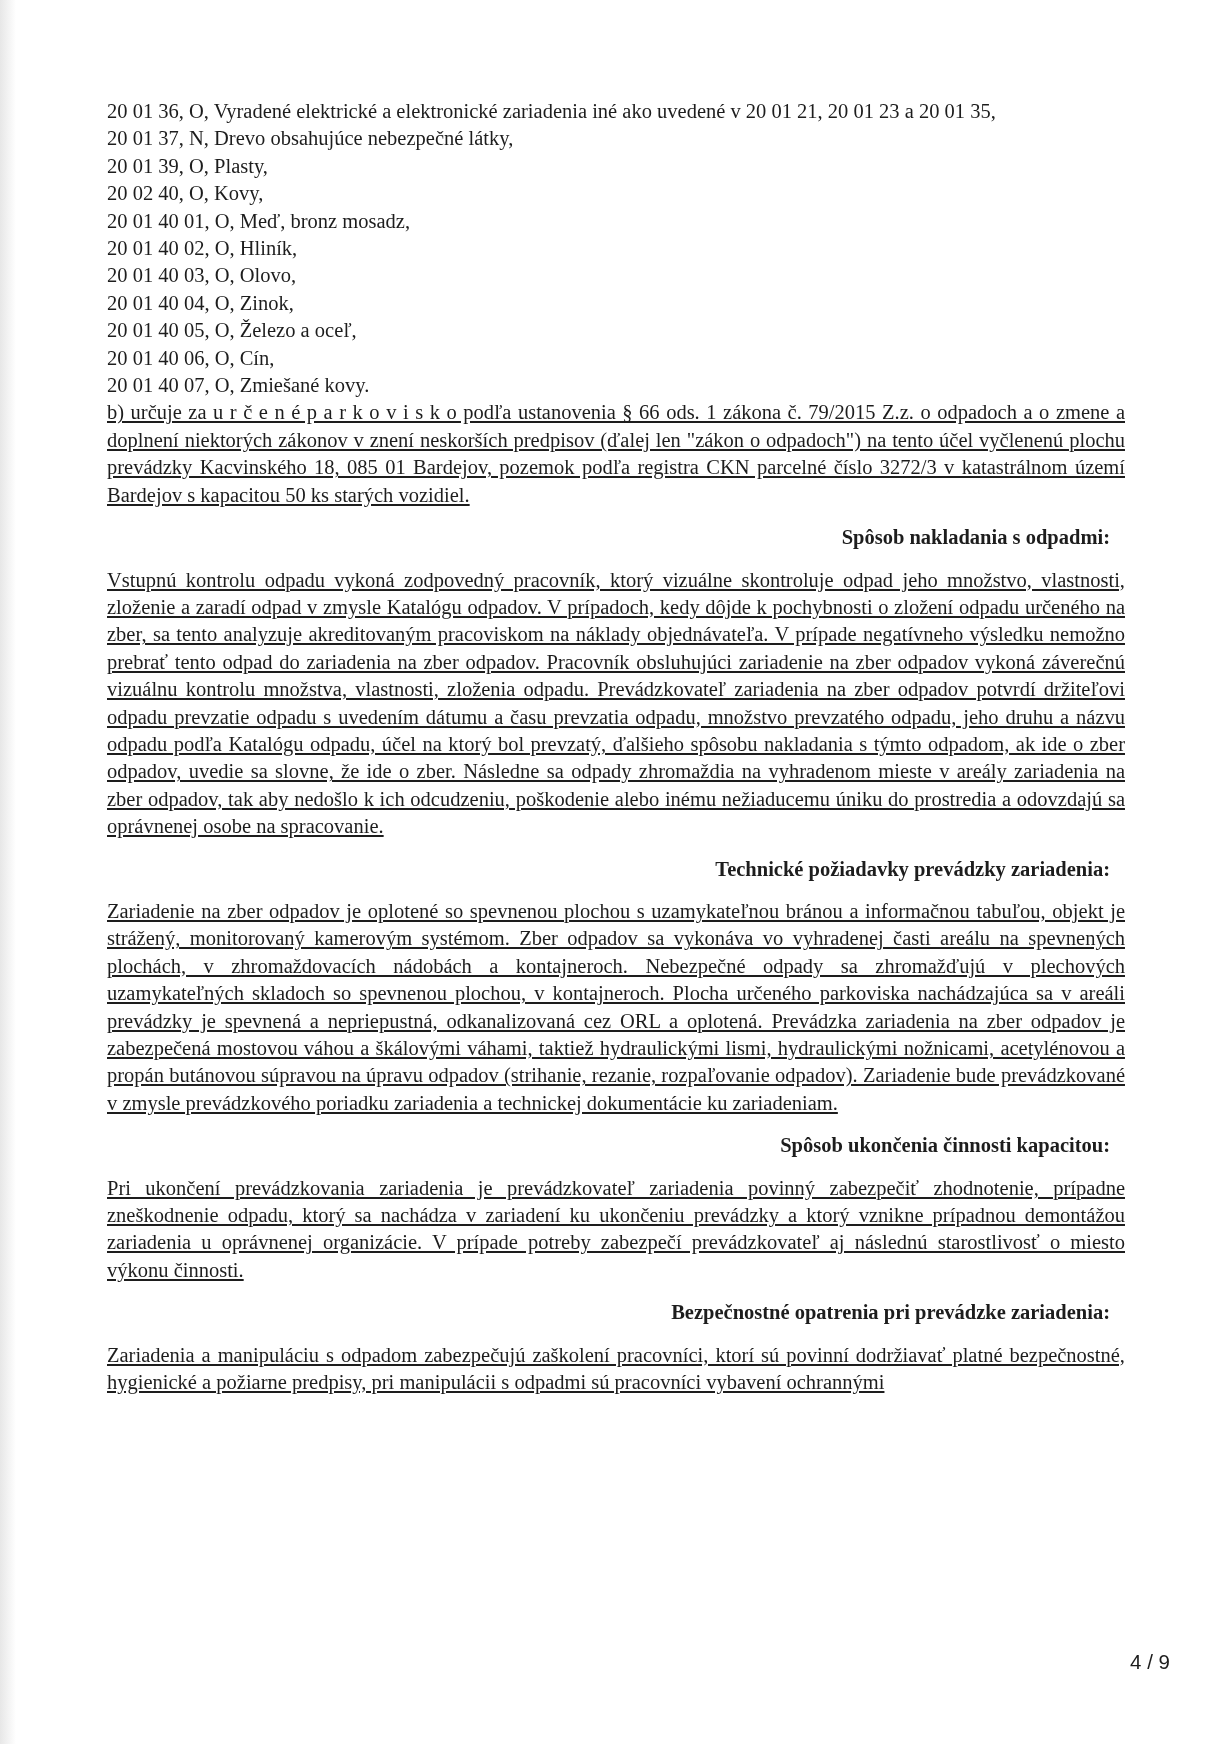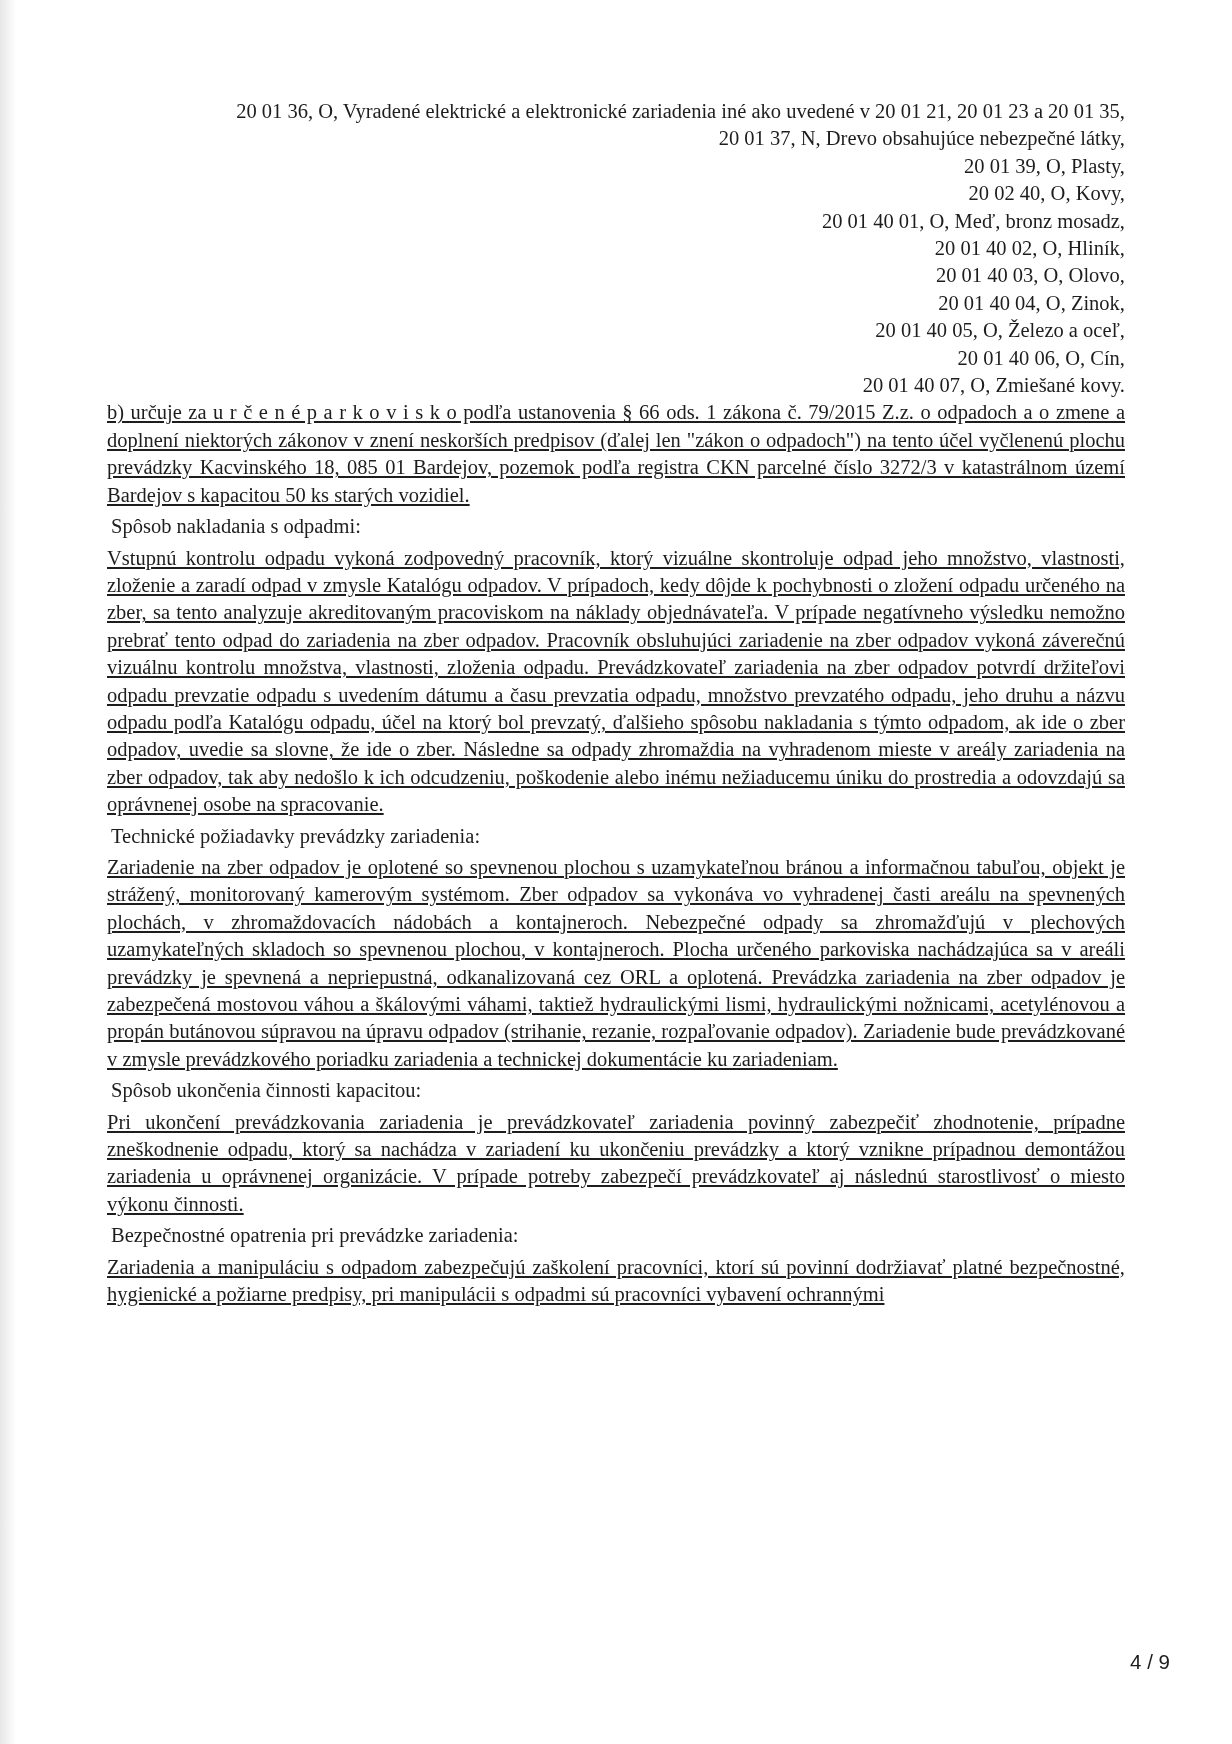--- a/index.html
+++ b/index.html
@@ -30,35 +30,35 @@
     font-family: "Liberation Serif", "DejaVu Serif", serif;
     font-size: 20.5px;
     line-height: 27.4px;
     color: #1d1d1d;
   }
   .content > * + * {
     margin-top: 27.4px;
   }
   .list-block {
     margin: 0;
-    text-align: right;
   }
   .list-line {
     white-space: nowrap;
   }
   .para {
     margin: 0;
     text-align: justify;
     text-decoration: underline;
   }
   .heading {
-    margin: 4px;
+    margin: 15px;
     font-size: inherit;
-    font-weight: normal;
+    font-weight: bold;
     line-height: inherit;
+    text-align: right;
   }
   .footer {
     position: absolute;
     top: 1650px;
     right: 62px;
     font-family: Liberation Sans, sans-serif;
     font-size: 20.5px;
     color: #1d1d1d;
   }
 </style>

